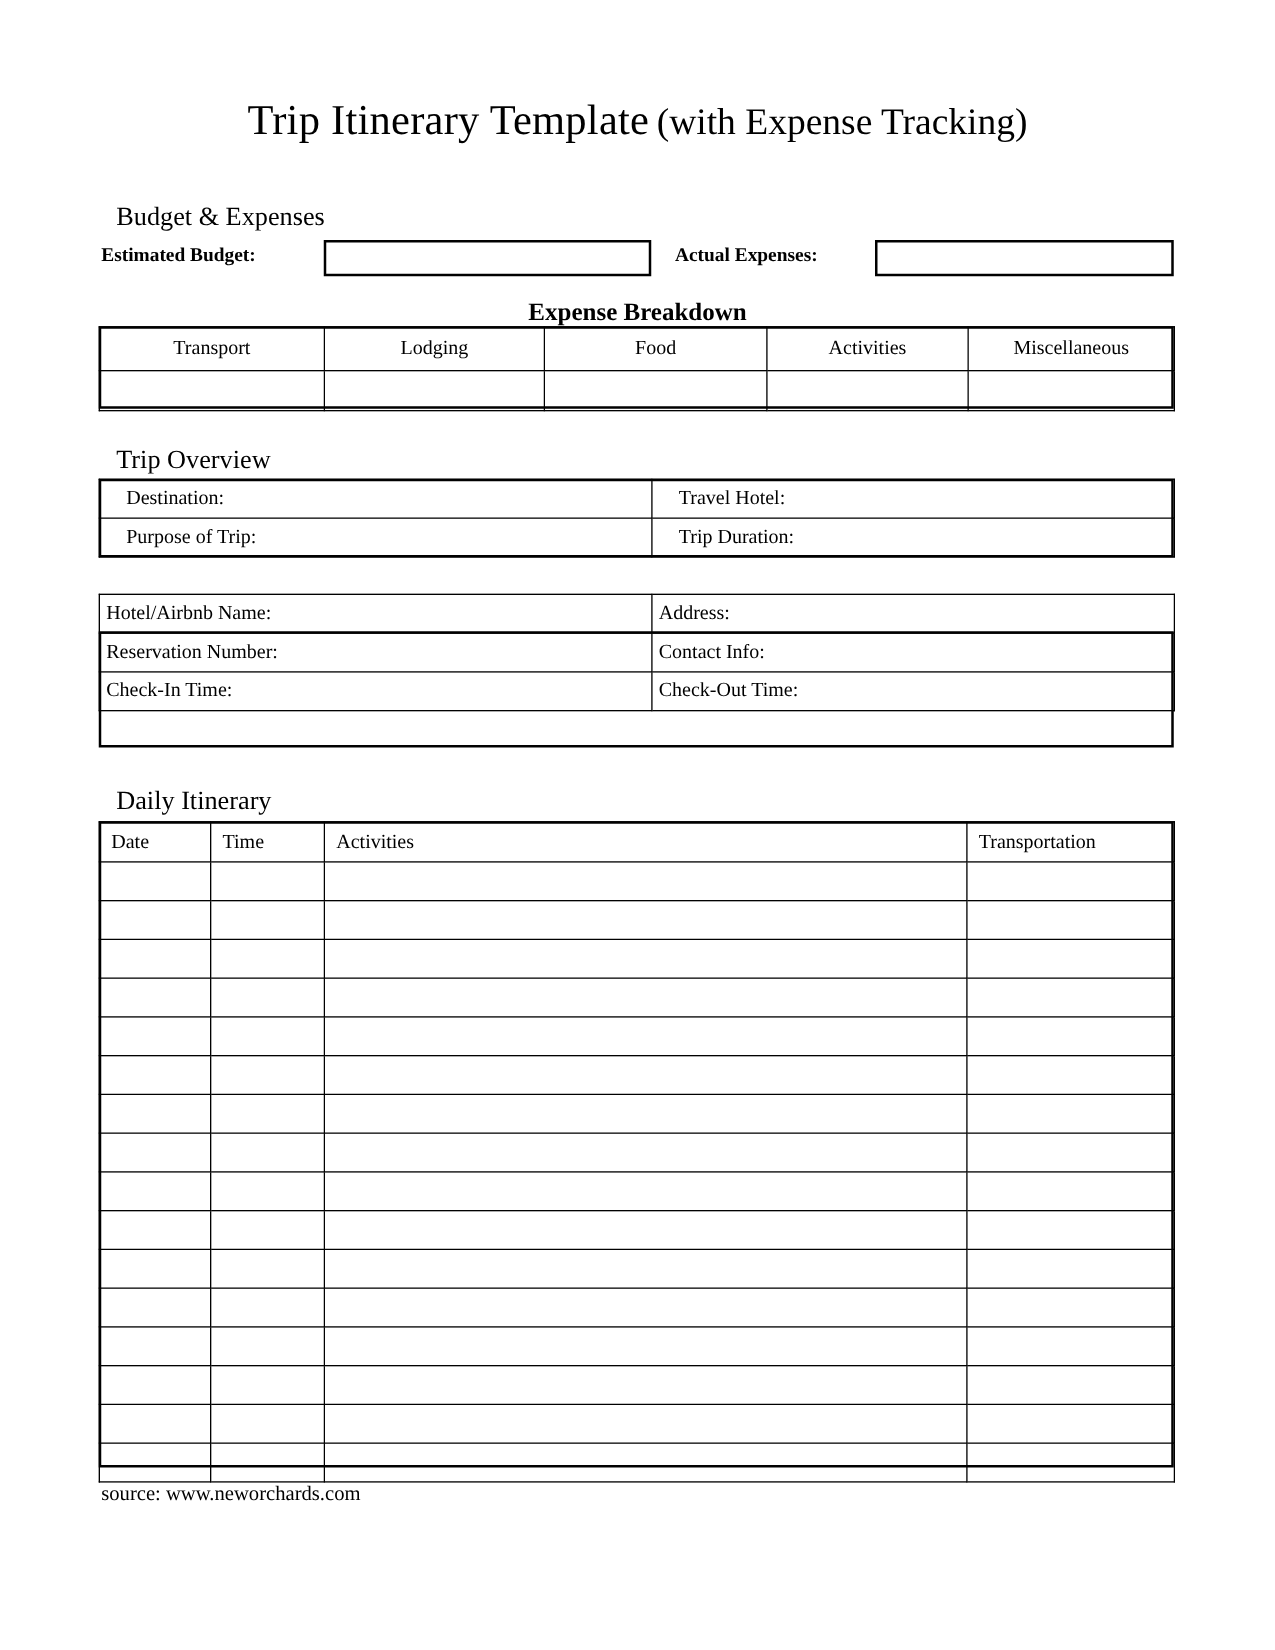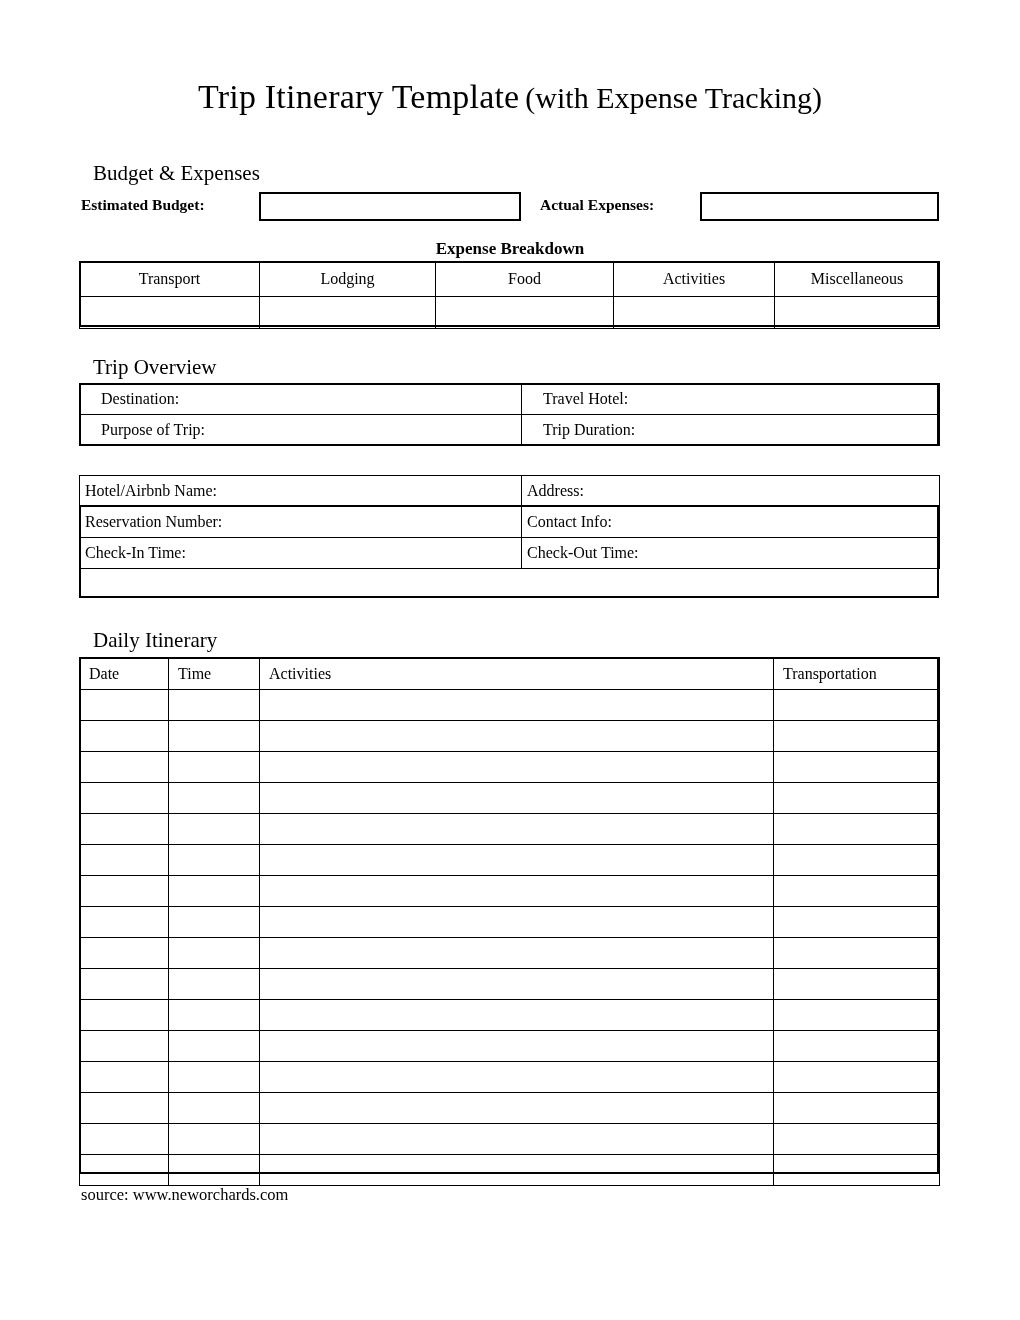--- a/index.html
+++ b/index.html
@@ -85,21 +85,21 @@
   #box-est { left: 178px; width: 262px; }
   #box-act { left: 619px; width: 239px; }
 
   
   .caption {
     position: absolute;
     left: 81px;
     top: 239px;
     width: 858px;
     text-align: center;
-    font-size: 17px;
+    font-size: 20px;
     font-weight: bold;
     white-space: nowrap;
   }
 
   
   table.grid {
     position: absolute;
     border-collapse: collapse;
     background: #737373;
     table-layout: fixed;

